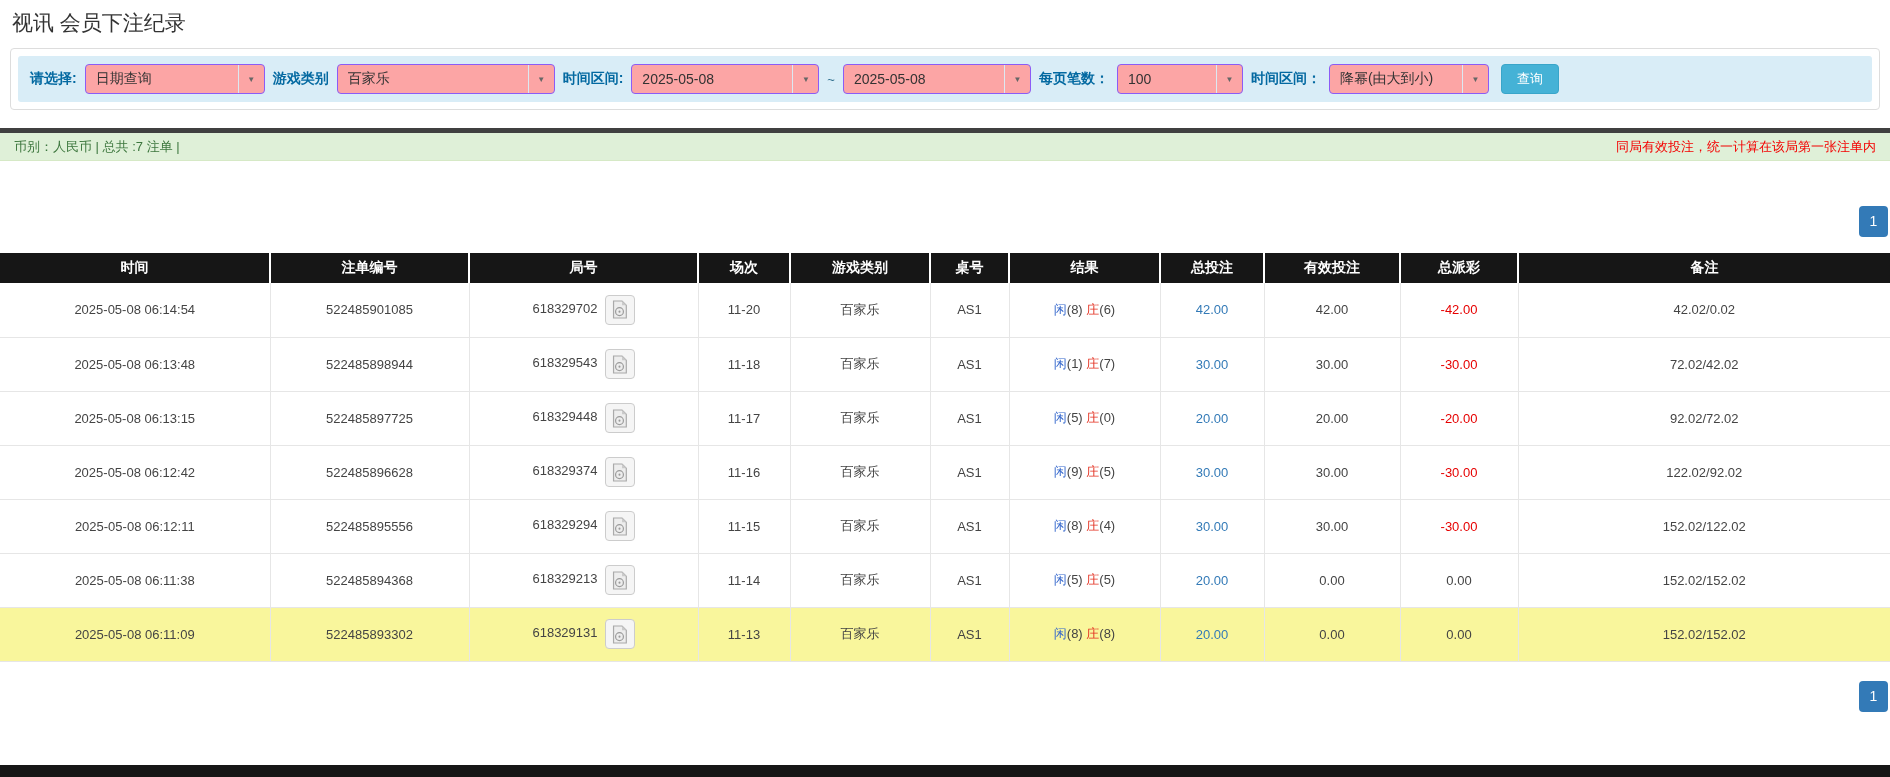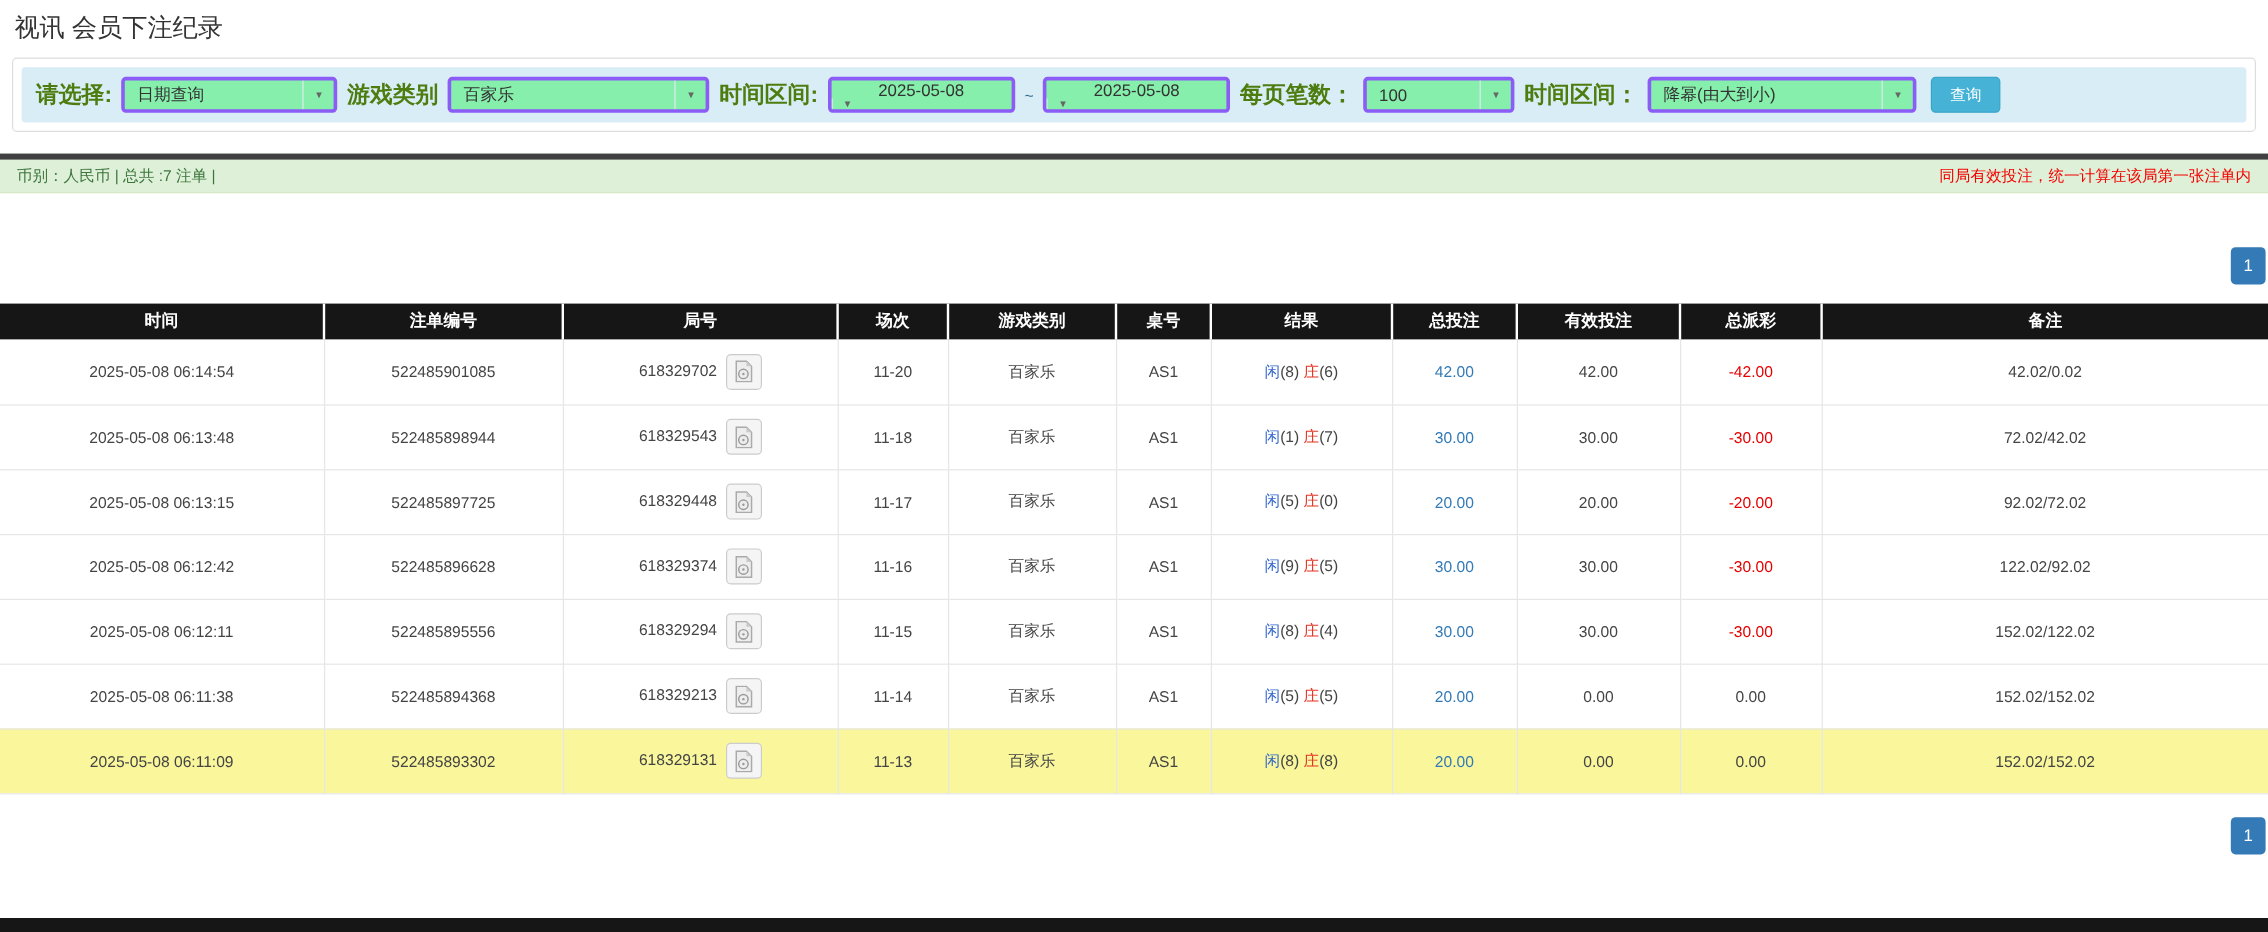--- a/index.html
+++ b/index.html
@@ -6,28 +6,28 @@
   html,body { margin:0; padding:0; }
   body {
     width:1890px; height:777px; position:relative; overflow:hidden;
     background:#fff; font-family:"Liberation Sans","DejaVu Sans",sans-serif; color:#333;
   }
   .page-title { font-size:21px; font-weight:400; color:#333; margin:9px 0 11px 12px; }
 
   
   .filter-panel { margin:0 10px; border:1px solid #ddd; border-radius:4px; background:#fff; padding:7px; }
   .filter-bar { background:#d9edf7; border-radius:3px; height:46px; display:flex; align-items:center; padding:0 12px; gap:8px; }
-  .flabel { color:#4d7c0f; font-weight:bold; font-size:19px; white-space:nowrap; }
-  .ui-select { display:inline-flex; align-items:center; height:30px; background:#86efac;
-    border:3px solid #8b5cf6; border-radius:4px; cursor:pointer; overflow:hidden; }
+  .flabel { color:#0369a1; font-weight:bold; font-size:14px; white-space:nowrap; }
+  .ui-select { display:inline-flex; align-items:center; height:30px; background:#fca5a5;
+    border:1px solid #8b5cf6; border-radius:4px; cursor:pointer; overflow:hidden; }
   .ui-select .txt { padding:0 10px; font-size:14px; color:#333; flex:1; text-align:left; white-space:nowrap; overflow:hidden; }
   .ui-select .arrow { width:26px; align-self:stretch; display:flex; align-items:center; justify-content:center;
     border-left:1px solid #dce9f2; color:#666; font-size:8px; flex:none; }
-  .w-qtype { width:180px; } .w-game { width:218px; } .w-date { width:156px;flex-direction:column; }
-  .w-size { width:126px; } .w-sort { width:224px; }
+  .w-qtype { width:180px; } .w-game { width:218px; } .w-date { width:188px; }
+  .w-size { width:126px; } .w-sort { width:160px; }
   .tilde { color:#31708f; font-size:13px; }
   .search-btn { height:30px; padding:0 15px; background:#45b2d6; border:1px solid #39a5c9; border-radius:4px;
     color:#fff; font-size:13px; cursor:pointer; margin-left:4px; }
 
   
   .summary-bar { margin-top:18px; background:#dff0d8; border-top:5px solid #404040; border-bottom:1px solid #d6e9c6;
     height:33px; display:flex; align-items:center; justify-content:space-between; padding:0 14px; font-size:13px; }
   .summary-left { color:#3c763d; }
   .summary-right { color:#f40000; }
 

